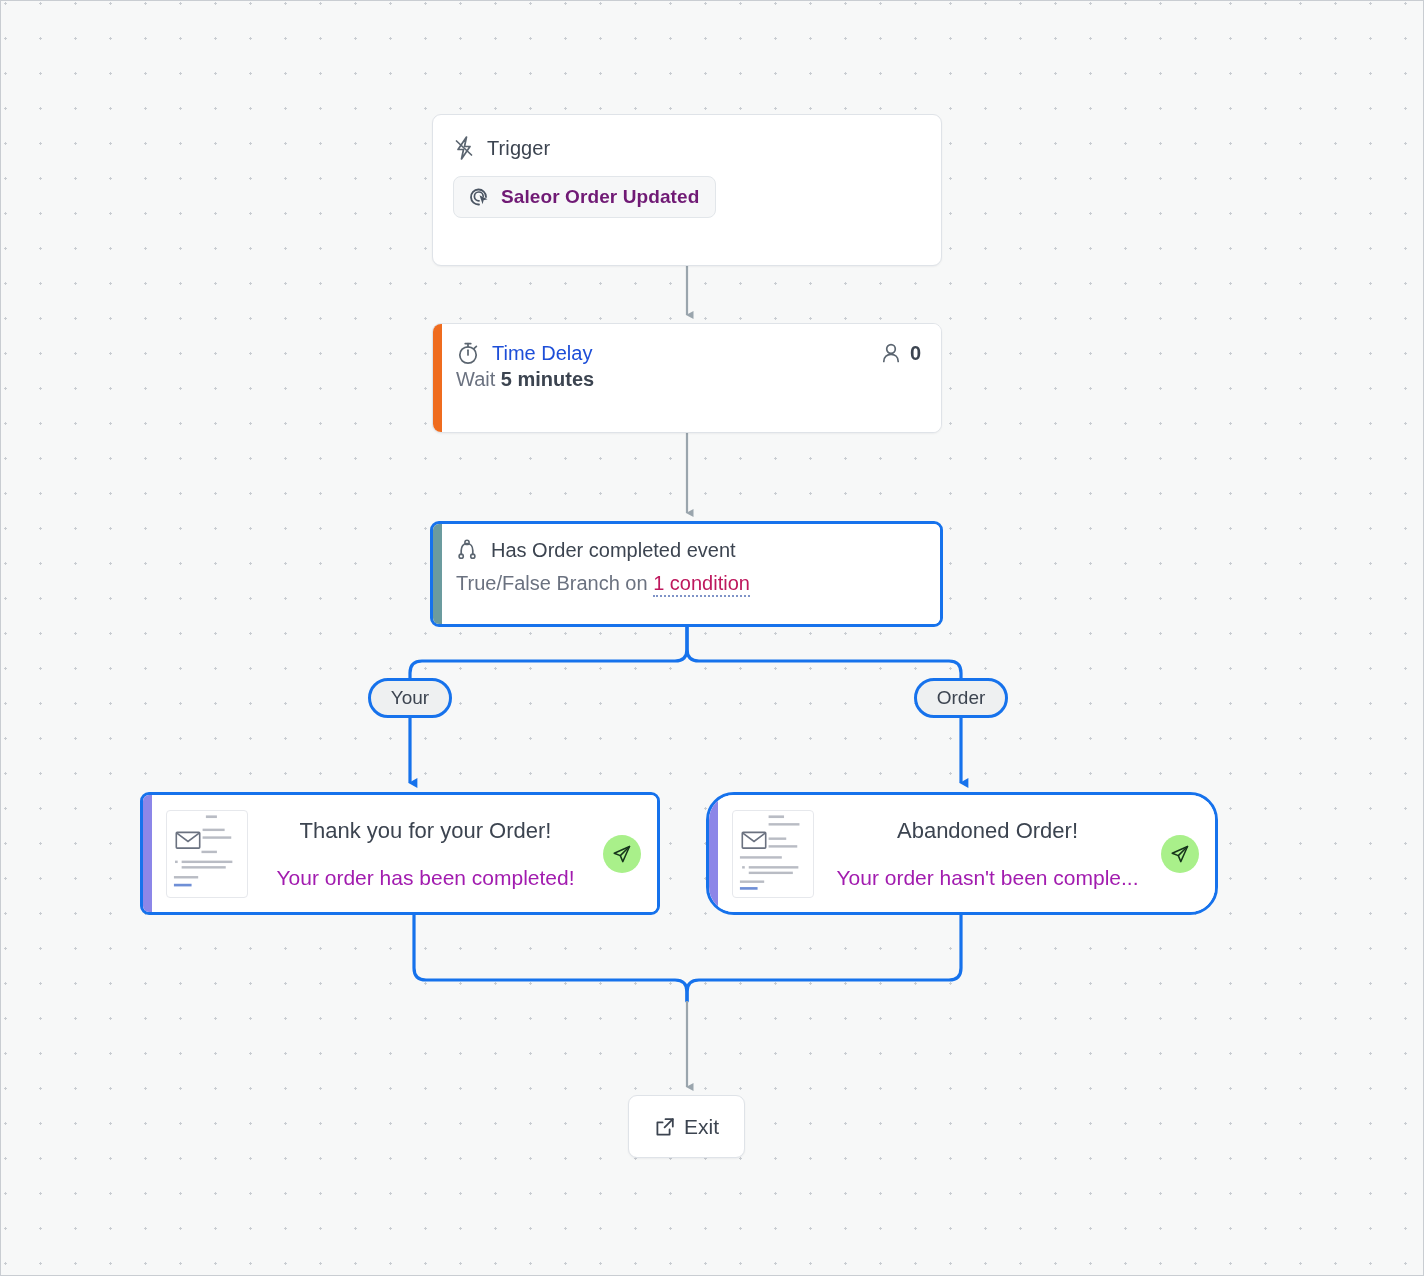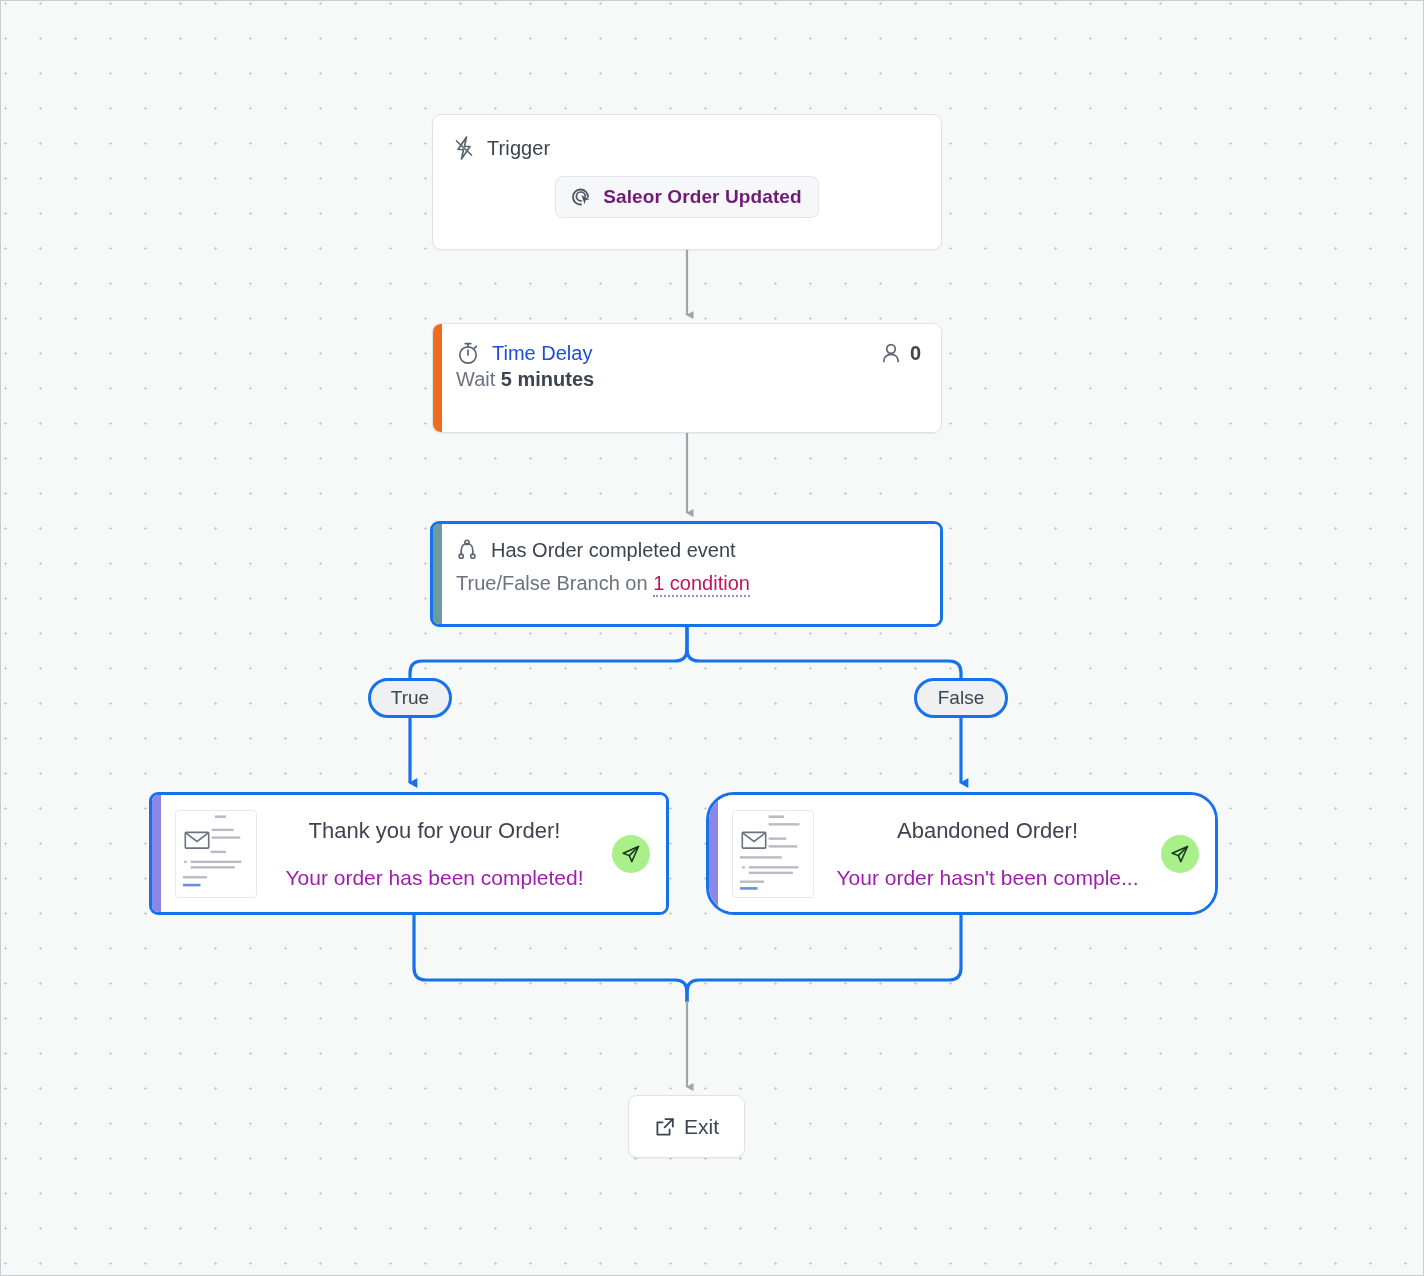--- a/index.html
+++ b/index.html
@@ -37,26 +37,25 @@
     position: absolute;
     box-sizing: border-box;
     background: #ffffff;
   }
 
   
   .trigger-node {
     left: 431px;
     top: 113px;
     width: 510px;
-    height: 136px;
+    height: 152px;
     border: 1px solid #dfe3e8;
     border-radius: 9px;
     box-shadow: 0 1px 2px rgba(16,24,40,0.05);
     padding: 18px 20px;
-    text-align: center;
   }
   .trigger-head {
     display: flex;
     align-items: center;
     gap: 12px;
     height: 30px;
   }
   .trigger-label {
     font-size: 20px;
     color: #3c4450;
@@ -182,21 +181,21 @@
     box-sizing: border-box;
   }
   .blabel-true  { left: 367px; top: 677px; width: 84px; }
   .blabel-false { left: 913px; top: 677px; width: 94px; }
 
   
   .email-node {
     top: 791px;
     height: 123px;
   }
-  .email-left  { left: 148px; width: 520px; }
+  .email-left  { left: 139px; width: 520px; }
   .email-right { left: 705px; width: 512px; border-radius: 28px; }
 
   .email-body {
     display: flex;
     align-items: center;
     padding: 0 16px 0 14px;
   }
   .email-thumb {
     flex: 0 0 auto;
     width: 82px;
@@ -370,22 +369,22 @@
         </span>
         <span class="branch-title">Has Order completed event</span>
       </div>
       <div class="branch-row2">
         <span>True/False Branch on</span>
         <span class="cond-link">1 condition</span>
       </div>
     </div>
   </div>
 
-  <div class="blabel blabel-true">True</div>
-  <div class="blabel blabel-false">False</div>
+  <div class="blabel blabel-true">Your</div>
+  <div class="blabel blabel-false">Order</div>
 
   <div class="node acard selected email-node email-left">
     <div class="accent" style="background:#8c86e8"></div>
     <div class="acard-body email-body">
       <div class="email-thumb">
         <svg class="thumb-lines" viewBox="0 0 70 78">
           <rect x="34" y="4" width="10" height="2.4" fill="#b9bcc4"></rect>
           <rect x="31" y="16" width="20" height="2.2" fill="#b9bcc4"></rect>
           <rect x="31" y="23" width="26" height="2.2" fill="#b9bcc4"></rect>
           <rect x="30" y="36" width="14" height="2.2" fill="#b9bcc4"></rect>

